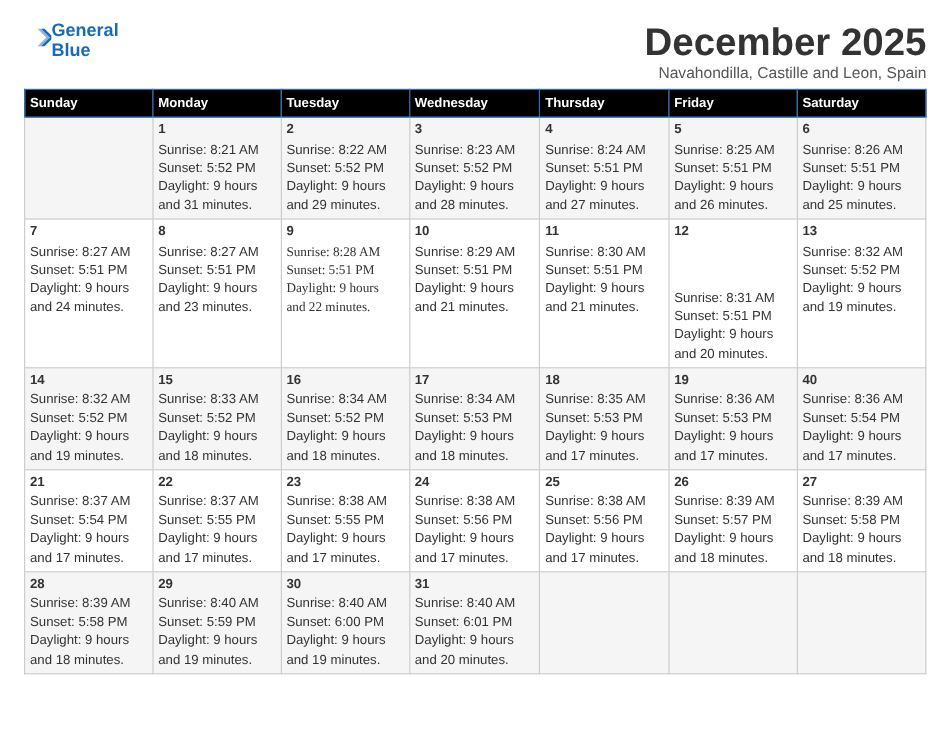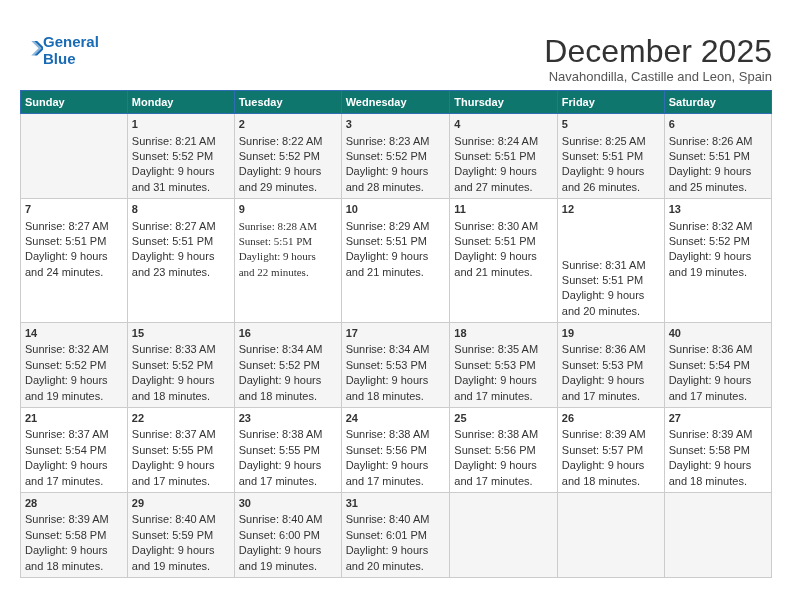--- a/index.html
+++ b/index.html
@@ -13,21 +13,20 @@
     .page {
       width: 792px;
       height: 612px;
       padding: 18px 20px 12px 20px;
     }
     .header {
       display: flex;
       justify-content: space-between;
       align-items: flex-start;
       margin-bottom: 6px;
-      margin-top: 16px;
     }
     .logo {
       display: flex;
       align-items: center;
       gap: 0;
     }
     .logo-text {
       font-size: 15px;
       font-weight: bold;
       color: #333;
@@ -39,35 +38,35 @@
     .logo-icon {
       width: 22px;
       height: 22px;
       margin-left: 1px;
     }
     .title-block {
       text-align: right;
     }
     .month-title {
       font-size: 32px;
-      font-weight: normal;
+      font-weight: bold;
       color: #333;
       line-height: 1.1;
     }
     .subtitle {
       font-size: 13px;
       color: #555;
     }
     table {
       width: 100%;
       border-collapse: collapse;
       font-size: 10px;
     }
     thead tr th {
-      background-color: #0f766e;
+      background-color: #000000;
       color: #fff;
       padding: 5px 4px;
       font-size: 11px;
       font-weight: bold;
       border: 1px solid #2e6db4;
       text-align: left;
     }
     tbody tr td {
       border: 1px solid #ccc;
       vertical-align: top;

